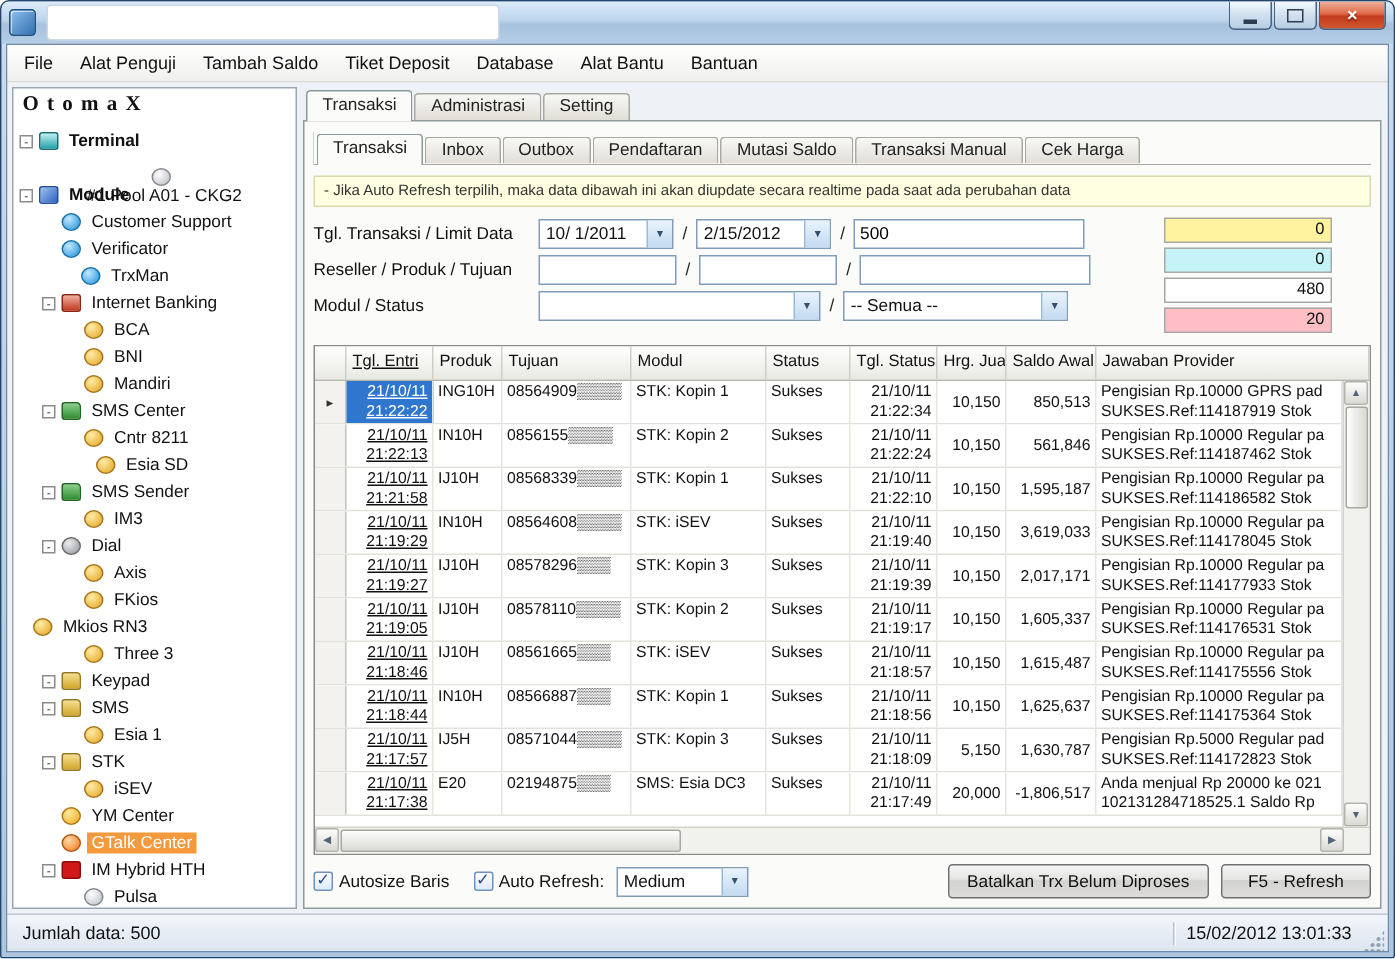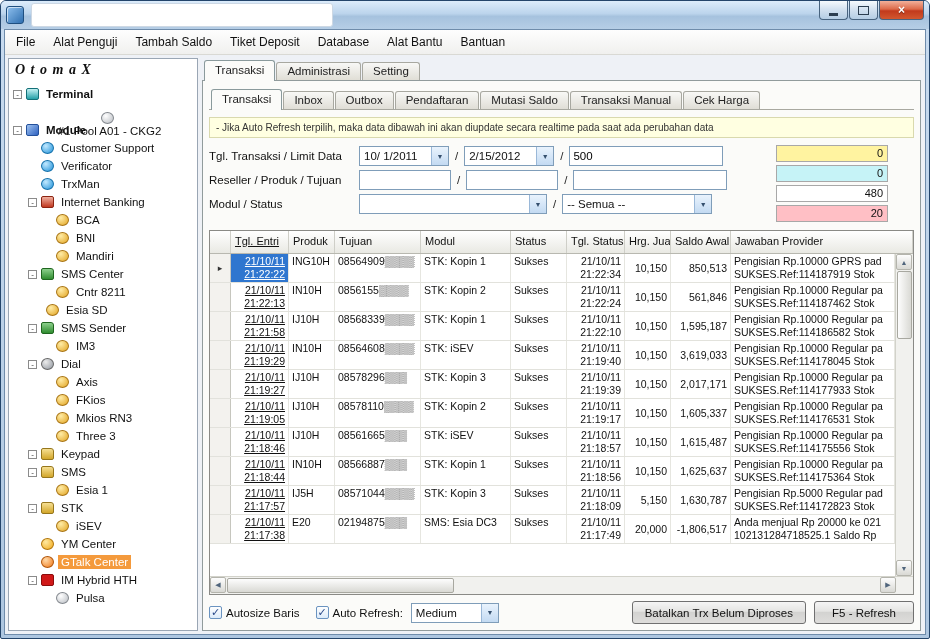--- a/index.html
+++ b/index.html
@@ -26,21 +26,21 @@
   .innerframe{flex:1;display:flex;flex-direction:column;margin:0 3px 3px;border:1px solid #6f8cab;
     background:#eef1f6;min-height:0;}
   .menubar{height:24px;flex:none;display:flex;align-items:center;background:linear-gradient(#fefefe,#f0f0ee);
     border-bottom:1px solid #d9d9d4;padding-left:2px;}
   .menu-item{padding:3px 9px;cursor:default;}
   
   .client{flex:1;display:flex;min-height:0;background:#eef1f6;}
   .sidebar{width:188px;flex:none;margin:3px;background:#fff;border:1px solid #9aa6b4;
     display:flex;flex-direction:column;overflow:hidden;}
   .logo{height:22px;flex:none;font-weight:bold;font-size:14px;letter-spacing:1px;padding:3px 6px 0;
-    font-family:"Liberation Serif","DejaVu Serif",serif;font-style:italic;}
+    font-family:"Liberation Serif","DejaVu Serif",serif;}
   .tree{flex:1;overflow:hidden;font-size:11.5px;padding-top:1px;}
   .tree-item{display:flex;align-items:center;height:18px;white-space:nowrap;cursor:default;}
   .expander{width:9px;height:9px;box-sizing:border-box;border:1px solid #8b8b8b;background:#fff;
     font-size:8px;line-height:7px;text-align:center;color:#333;margin-right:4px;flex:none;}
   .expander.none{border:none;background:transparent;}
   .ticon{width:13px;height:12px;flex:none;margin-right:4px;border-radius:2px;box-sizing:border-box;}
   .i-terminal{background:linear-gradient(#c2f0f2,#25a0a8);border:1px solid #147078;}
   .i-pool{border-radius:50%;background:radial-gradient(circle at 35% 30%,#fff,#b8bcc2);border:1px solid #82878d;}
   .i-module{background:linear-gradient(135deg,#9ec2f0,#2f62c0);border:1px solid #23509b;}
   .i-blue{border-radius:50%;background:radial-gradient(circle at 35% 30%,#c2e9ff,#1e90d8);border:1px solid #1470aa;}
@@ -185,21 +185,21 @@
             <div class="tree-item" style="padding-left: 19px;">
               <span class="expander none"></span>
               <span class="ticon i-blue"></span>
               <span class="tlabel">Customer Support</span>
             </div>
             <div class="tree-item" style="padding-left: 19px;">
               <span class="expander none"></span>
               <span class="ticon i-blue"></span>
               <span class="tlabel">Verificator</span>
             </div>
-            <div class="tree-item" style="padding-left: 19px;">
+            <div class="tree-item" style="padding-left: 19px; margin-left: 13px;">
               <span class="expander none"></span>
               <span class="ticon i-blue"></span>
               <span class="tlabel">TrxMan</span>
             </div>
             <div class="tree-item" style="padding-left: 19px;">
               <span class="expander">-</span>
               <span class="ticon i-bank"></span>
               <span class="tlabel">Internet Banking</span>
             </div>
             <div class="tree-item" style="padding-left: 34px;">
@@ -220,21 +220,21 @@
             <div class="tree-item" style="padding-left: 19px;">
               <span class="expander">-</span>
               <span class="ticon i-folder-green"></span>
               <span class="tlabel">SMS Center</span>
             </div>
             <div class="tree-item" style="padding-left: 34px;">
               <span class="expander none"></span>
               <span class="ticon i-coin"></span>
               <span class="tlabel">Cntr 8211</span>
             </div>
-            <div class="tree-item" style="padding-left: 24px;">
+            <div class="tree-item" style="padding-left: 42px;">
               <span class="expander none"></span>
               <span class="ticon i-coin"></span>
               <span class="tlabel">Esia SD</span>
             </div>
             <div class="tree-item" style="padding-left: 19px;">
               <span class="expander">-</span>
               <span class="ticon i-folder-green"></span>
               <span class="tlabel">SMS Sender</span>
             </div>
             <div class="tree-item" style="padding-left: 34px;">
@@ -250,21 +250,21 @@
             <div class="tree-item" style="padding-left: 34px;">
               <span class="expander none"></span>
               <span class="ticon i-coin"></span>
               <span class="tlabel">Axis</span>
             </div>
             <div class="tree-item" style="padding-left: 34px;">
               <span class="expander none"></span>
               <span class="ticon i-coin"></span>
               <span class="tlabel">FKios</span>
             </div>
-            <div class="tree-item" style="padding-left: 34px;">
+            <div class="tree-item" style="">
               <span class="expander none"></span>
               <span class="ticon i-coin"></span>
               <span class="tlabel">Mkios RN3</span>
             </div>
             <div class="tree-item" style="padding-left: 34px;">
               <span class="expander none"></span>
               <span class="ticon i-coin"></span>
               <span class="tlabel">Three 3</span>
             </div>
             <div class="tree-item" style="padding-left: 19px;">
@@ -636,14 +636,21 @@
               <span class="arrow">▼</span>
             </div>
             <span class="bspacer"></span>
             <button class="btn">Batalkan Trx Belum Diproses</button>
             <button class="btn" style="min-width:100px">F5 - Refresh</button>
           </div>
         </div>
       </div>
     </div>
 
+    <div class="statusbar">
+      <span>Jumlah data: 500</span>
+      <span class="sspacer"></span>
+      <span class="ssep"></span>
+      <span>15/02/2012 13:01:33</span>
+      <span class="grip"></span>
+    </div>
   </div>
 </div>
 
 </body></html>

